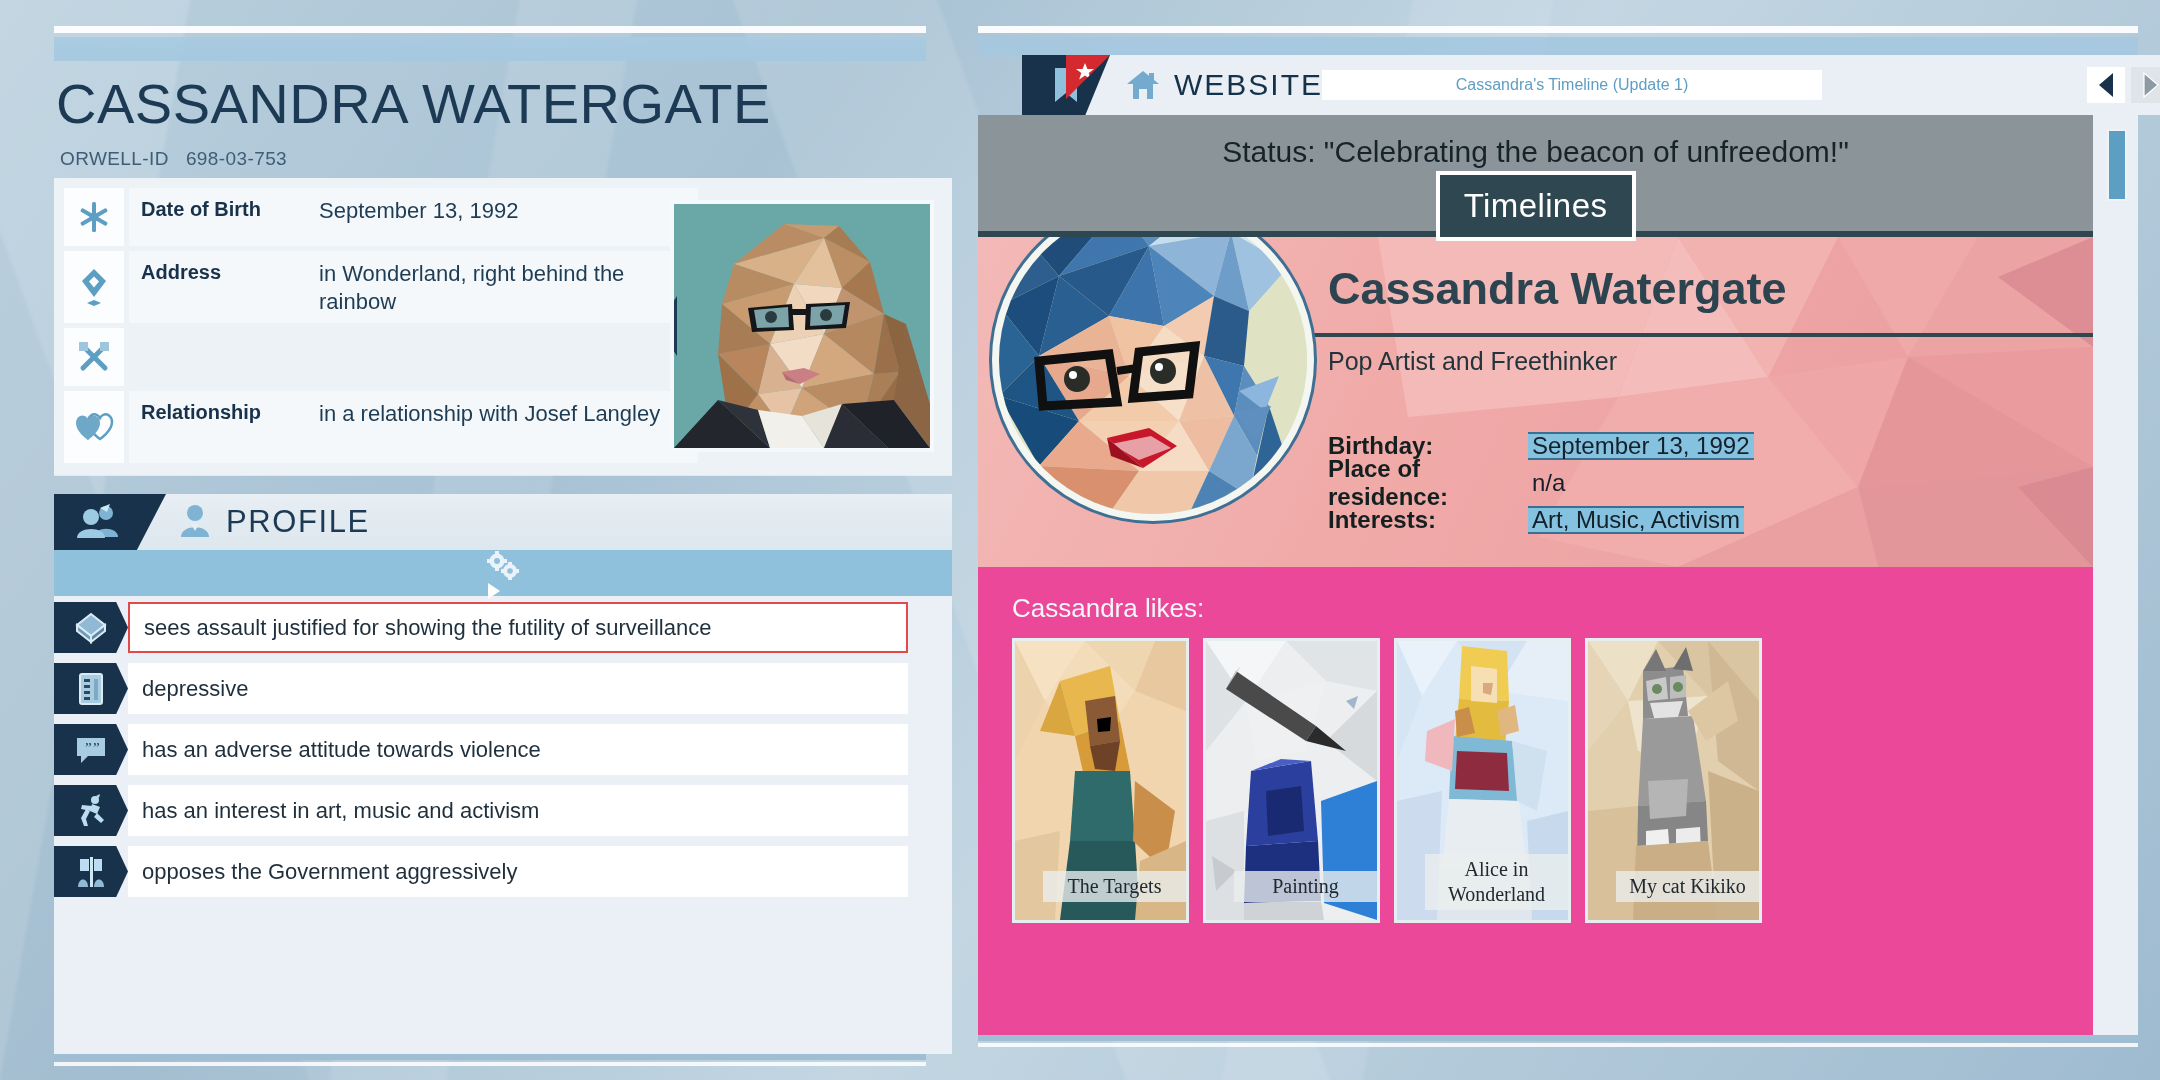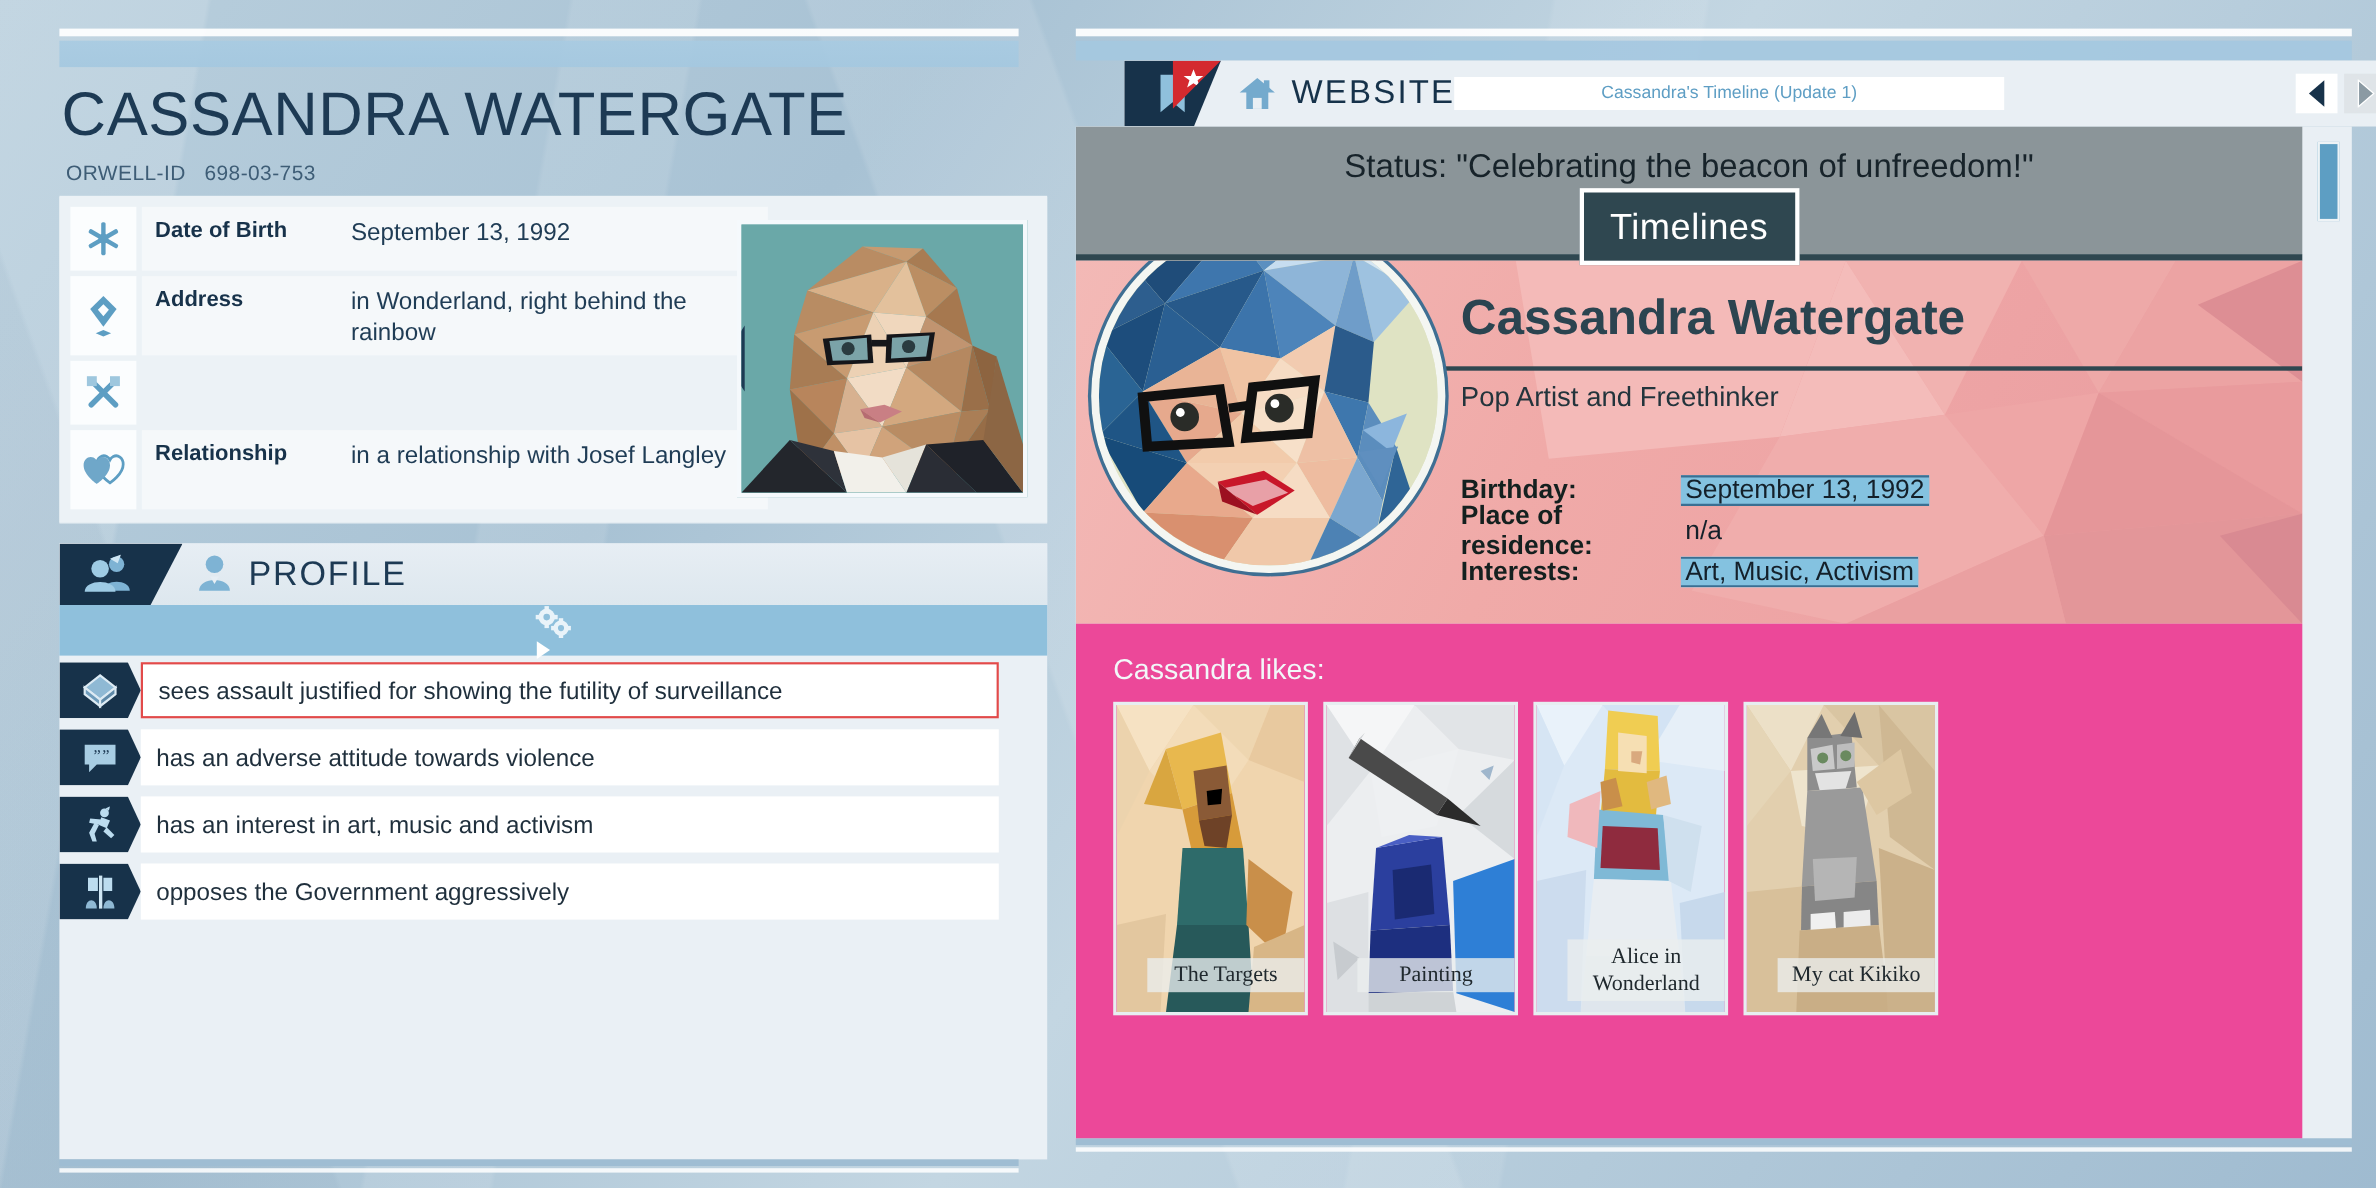--- a/index.html
+++ b/index.html
@@ -495,20 +495,35 @@
             <svg width="34" height="34" viewBox="0 0 34 34">
               <polygon points="17,3 31,14 17,25 3,14" fill="#8fb9d4" stroke="#dceaf3" stroke-width="2"></polygon>
               <polygon points="3,14 17,25 17,31 3,20" fill="#6f9cbb" stroke="#dceaf3" stroke-width="2"></polygon>
               <polygon points="31,14 17,25 17,31 31,20" fill="#5e89a8" stroke="#dceaf3" stroke-width="2"></polygon>
             </svg>
           </div>
         </div>
         <div class="trait-text flagged">sees assault justified for showing the futility of surveillance</div>
       </div>
 
+      <div class="trait-row">
+        <div class="trait-icon-wrap">
+          <div class="trait-icon">
+            <svg width="30" height="34" viewBox="0 0 30 34">
+              <rect x="4" y="2" width="22" height="30" rx="2" fill="#a8cde3" stroke="#dceaf3" stroke-width="2"></rect>
+              <rect x="8" y="7" width="6" height="3" fill="#2b4b63"></rect>
+              <rect x="8" y="13" width="6" height="3" fill="#2b4b63"></rect>
+              <rect x="8" y="19" width="6" height="3" fill="#2b4b63"></rect>
+              <rect x="8" y="25" width="6" height="3" fill="#2b4b63"></rect>
+              <rect x="18" y="7" width="4" height="21" fill="#7fa8c3"></rect>
+            </svg>
+          </div>
+        </div>
+        <div class="trait-text">depressive</div>
+      </div>
 
       <div class="trait-row">
         <div class="trait-icon-wrap">
           <div class="trait-icon">
             <svg width="34" height="30" viewBox="0 0 34 30">
               <path d="M3 3 H31 V21 H14 L7 28 V21 H3 Z" fill="#a8cde3"></path>
               <text x="11" y="18" font-size="15" fill="#1d3a54" font-family="Liberation Serif, serif">”</text>
               <text x="19" y="18" font-size="15" fill="#1d3a54" font-family="Liberation Serif, serif">”</text>
             </svg>
           </div>

